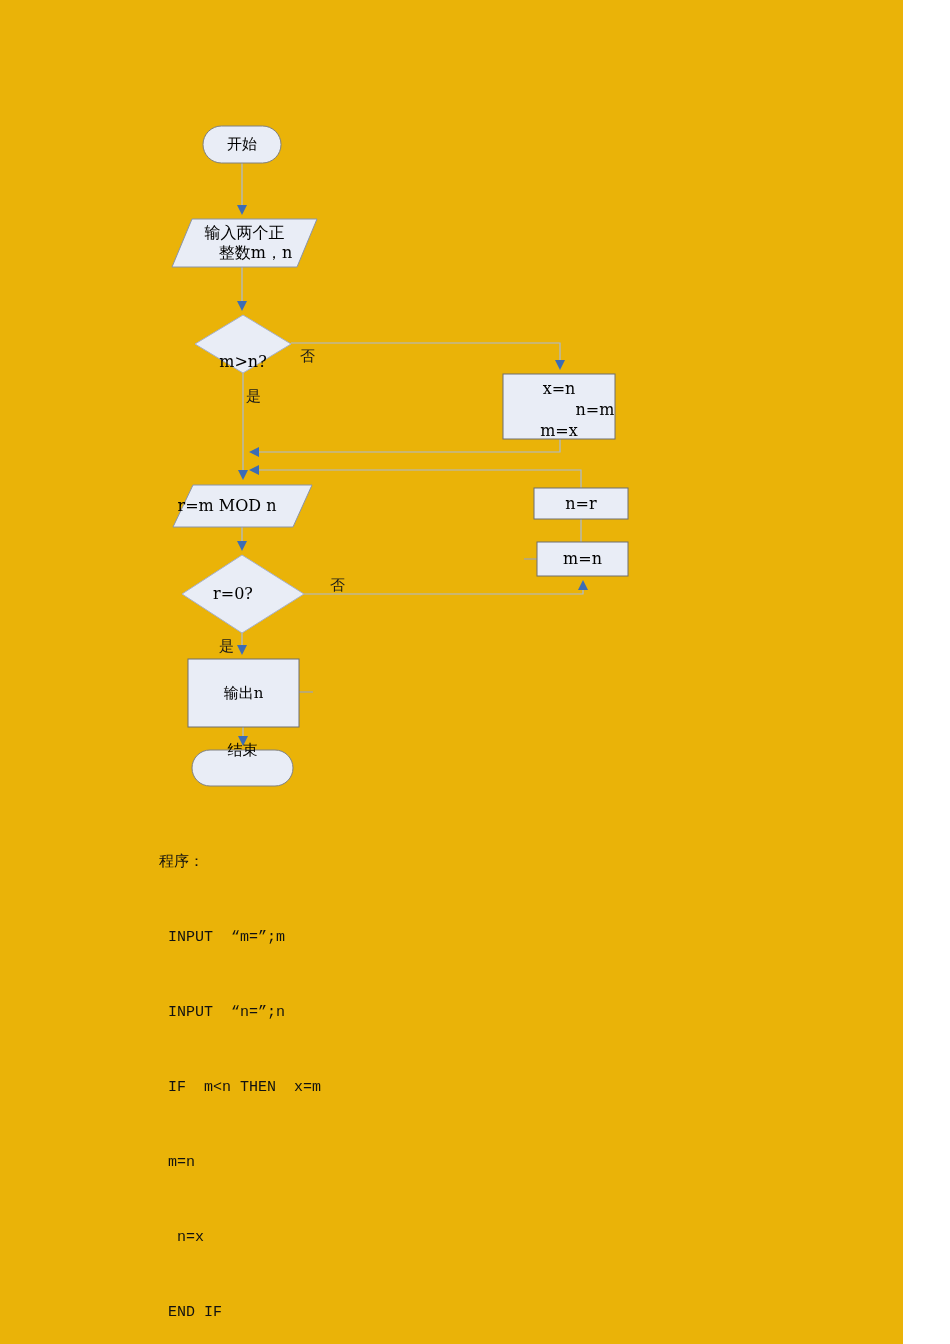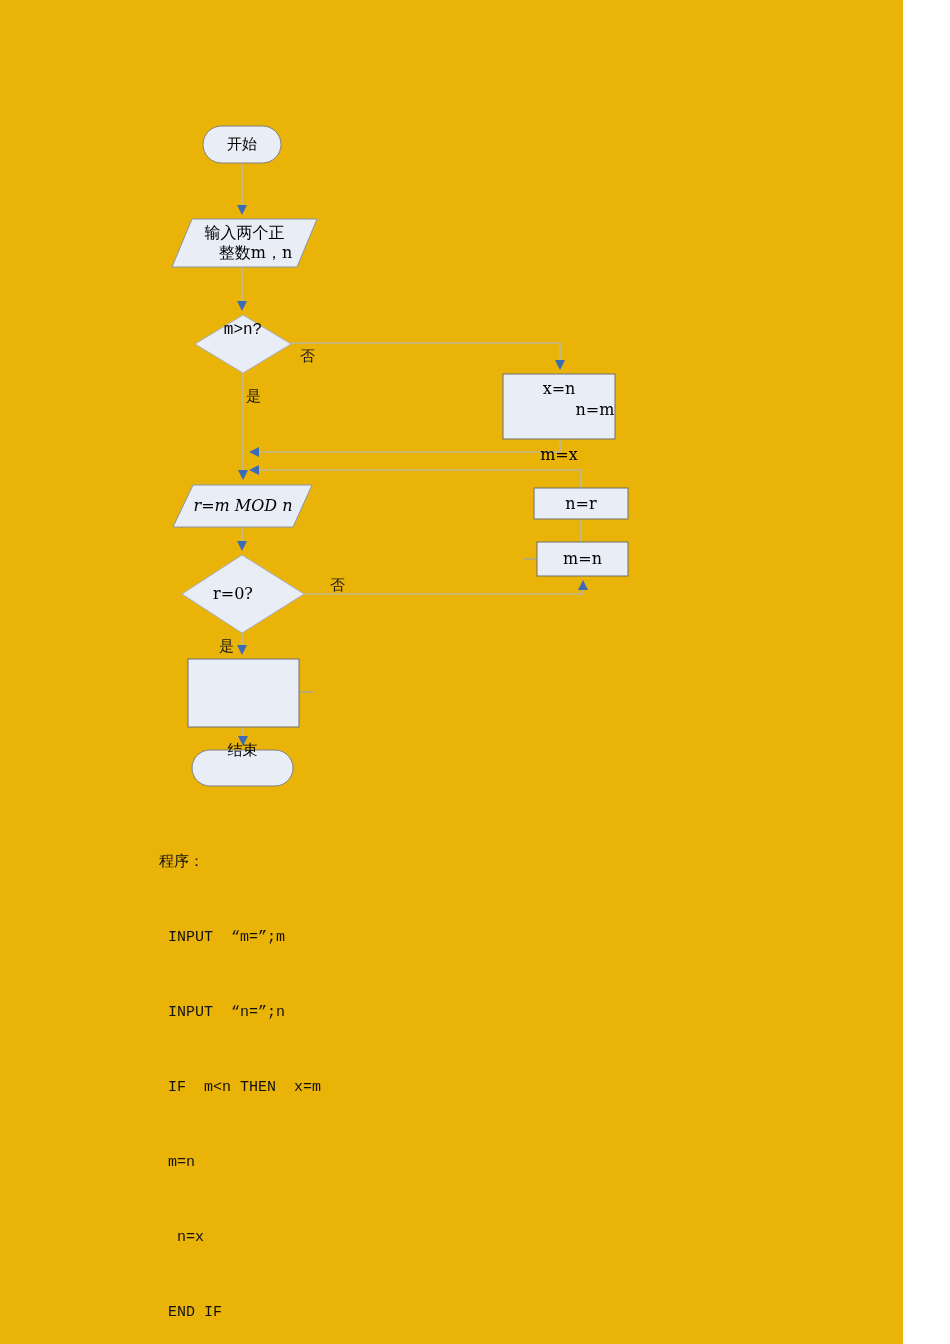--- a/index.html
+++ b/index.html
@@ -85,34 +85,35 @@
     <rect x="188" y="659" width="111" height="68" fill="#e9edf6" stroke="#6e6e6e"></rect>
 
     <rect x="192" y="750" width="101" height="36" rx="18" ry="18" fill="#e9edf6" stroke="#808080"></rect>
   </svg>
 
   <div class="fc-label big" style="left:203px; top:126px; width:78px; line-height:37px;">开始</div>
 
   <div class="fc-label" style="left:182px; top:223px; width:125px;">输入两个正</div>
   <div class="fc-label" style="left:193px; top:243px; width:125px;">整数m，n</div>
 
-  <div class="fc-label" style="left:195px; top:320px; width:96px;font-family:Liberation Mono, monospace;">m&gt;n?</div>
+  <div class="fc-label" style="left:195px; top:352px; width:96px;">m&gt;n?</div>
 
   <div class="fc-label" style="left:503px; top:378px; width:112px; line-height:21px;">x=n</div>
   <div class="fc-label" style="left:503px; top:399px; width:112px; line-height:21px;margin-left:36px;">n=m</div>
-  <div class="fc-label" style="left:503px; top:420px; width:112px; line-height:21px;margin-top:24px;">m=x</div>
+  <div class="fc-label" style="left:503px; top:420px; width:112px; line-height:21px;">m=x</div>
 
-  <div class="fc-label" style="left:183px; top:496px; width:120px;font-style:italic;">r=m MOD n</div>
+  <div class="fc-label" style="left:167px; top:496px; width:120px;">r=m MOD n</div>
 
   <div class="fc-label" style="left:534px; top:488px; width:94px; line-height:31px;">n=r</div>
 
   <div class="fc-label" style="left:537px; top:542px; width:91px; line-height:34px;">m=n</div>
 
   <div class="fc-label" style="left:172px; top:584px; width:122px;">r=0?</div>
 
+  <div class="fc-label big" style="left:188px; top:659px; width:111px; line-height:68px;">输出n</div>
 
   <div class="fc-label big" style="left:192px; top:732px; width:101px; line-height:36px;">结束</div>
 
   <div class="edge-label" style="left:300px; top:347px;">否</div>
   <div class="edge-label" style="left:246px; top:387px;">是</div>
   <div class="edge-label" style="left:330px; top:576px;">否</div>
   <div class="edge-label" style="left:219px; top:637px;">是</div>
 
   <div class="code-block">
     <div class="code-line"> 程序：</div>

